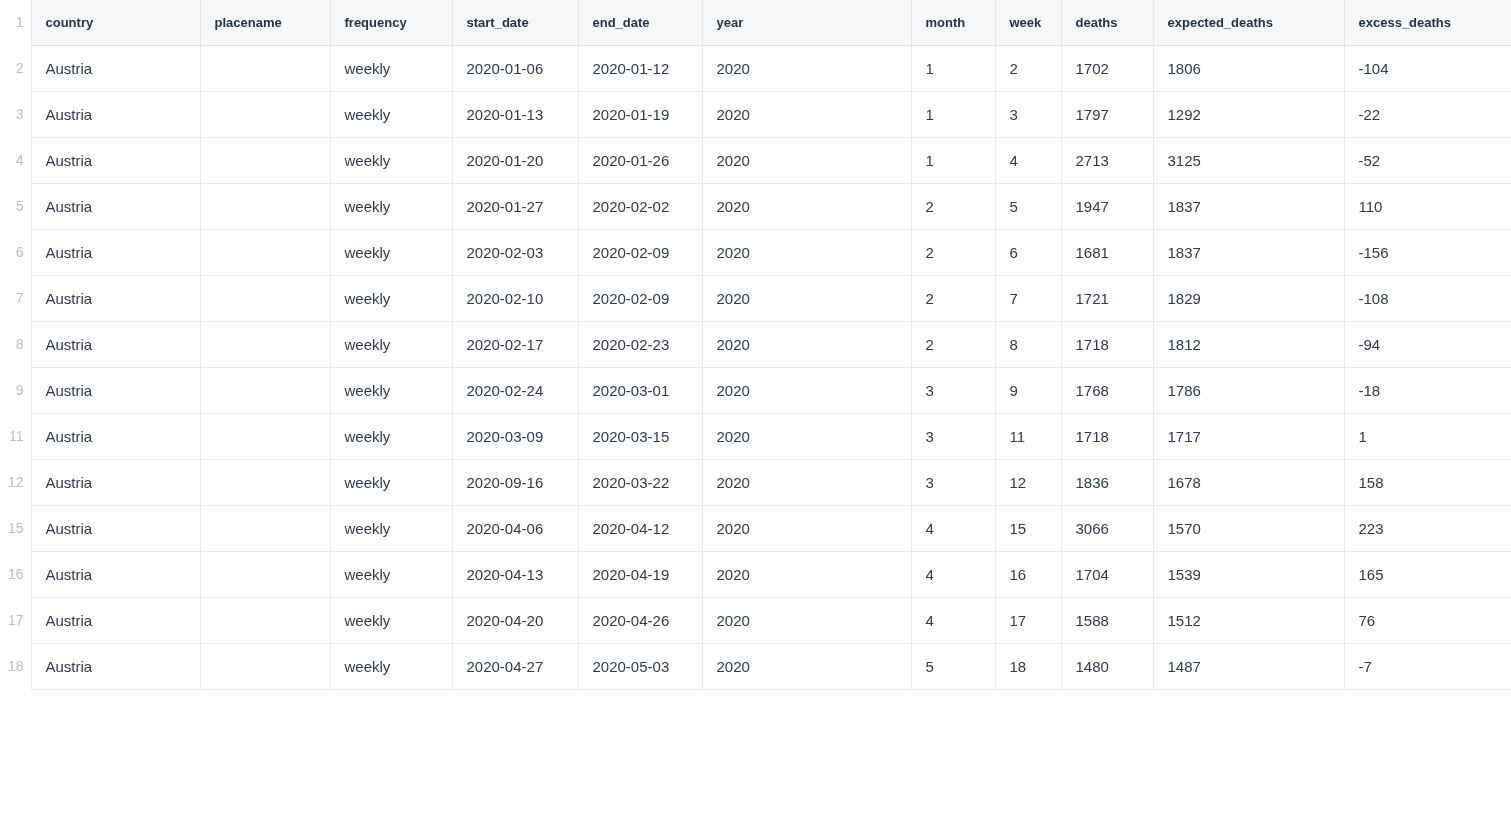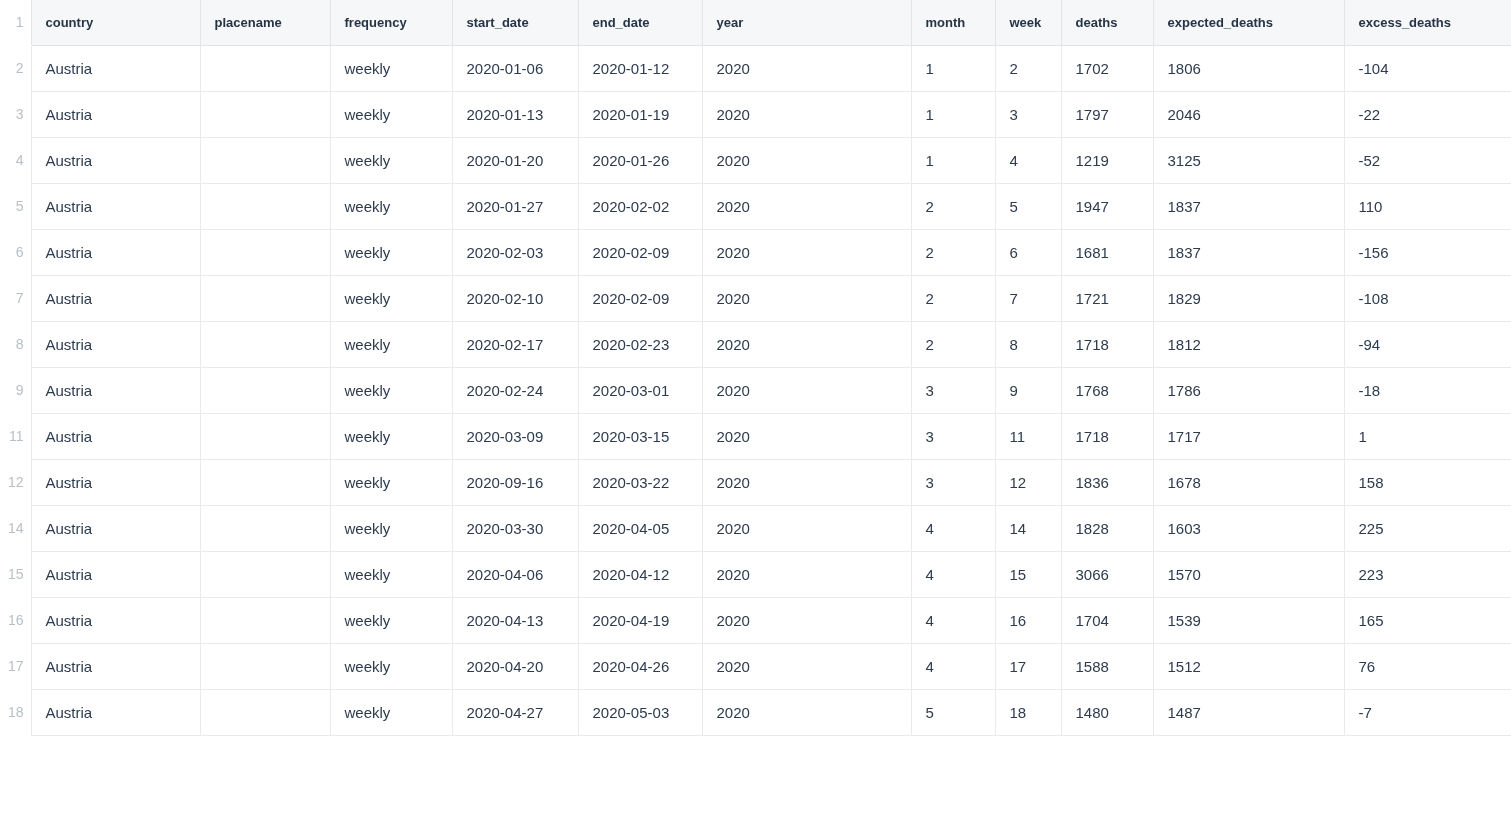--- a/index.html
+++ b/index.html
@@ -149,34 +149,34 @@
           <td class="gutter-cell">3</td>
           <td>Austria</td>
           <td class="empty-cell"></td>
           <td>weekly</td>
           <td>2020-01-13</td>
           <td>2020-01-19</td>
           <td>2020</td>
           <td>1</td>
           <td>3</td>
           <td>1797</td>
-          <td>2046</td>
+          <td>1292</td>
           <td class="last-col">-22</td>
         </tr>
         <tr>
           <td class="gutter-cell">4</td>
           <td>Austria</td>
           <td class="empty-cell"></td>
           <td>weekly</td>
           <td>2020-01-20</td>
           <td>2020-01-26</td>
           <td>2020</td>
           <td>1</td>
           <td>4</td>
-          <td>1219</td>
+          <td>2713</td>
           <td>3125</td>
           <td class="last-col">-52</td>
         </tr>
         <tr>
           <td class="gutter-cell">5</td>
           <td>Austria</td>
           <td class="empty-cell"></td>
           <td>weekly</td>
           <td>2020-01-27</td>
           <td>2020-02-02</td>
@@ -265,34 +265,20 @@
           <td>2020-09-16</td>
           <td>2020-03-22</td>
           <td>2020</td>
           <td>3</td>
           <td>12</td>
           <td>1836</td>
           <td>1678</td>
           <td class="last-col">158</td>
         </tr>
         <tr>
-          <td class="gutter-cell">14</td>
-          <td>Austria</td>
-          <td class="empty-cell"></td>
-          <td>weekly</td>
-          <td>2020-03-30</td>
-          <td>2020-04-05</td>
-          <td>2020</td>
-          <td>4</td>
-          <td>14</td>
-          <td>1828</td>
-          <td>1603</td>
-          <td class="last-col">225</td>
-        </tr>
-        <tr>
           <td class="gutter-cell">15</td>
           <td>Austria</td>
           <td class="empty-cell"></td>
           <td>weekly</td>
           <td>2020-04-06</td>
           <td>2020-04-12</td>
           <td>2020</td>
           <td>4</td>
           <td>15</td>
           <td>3066</td>

